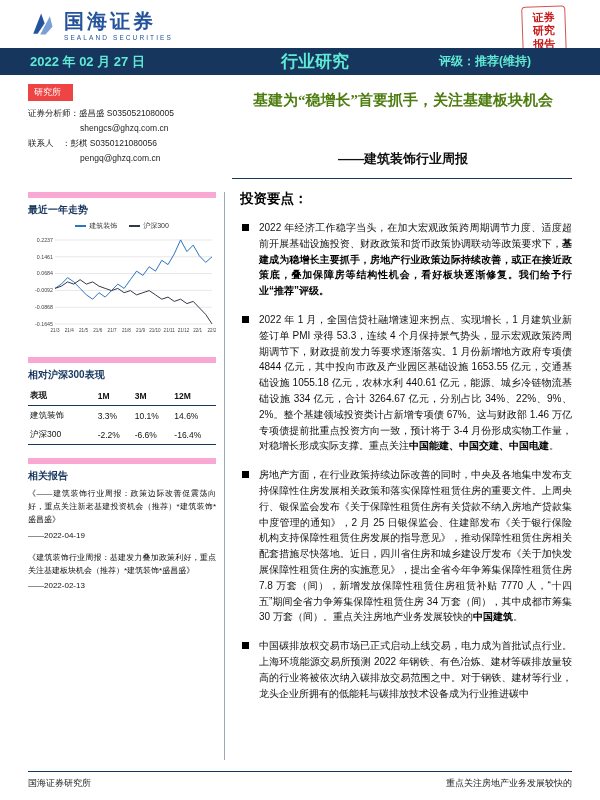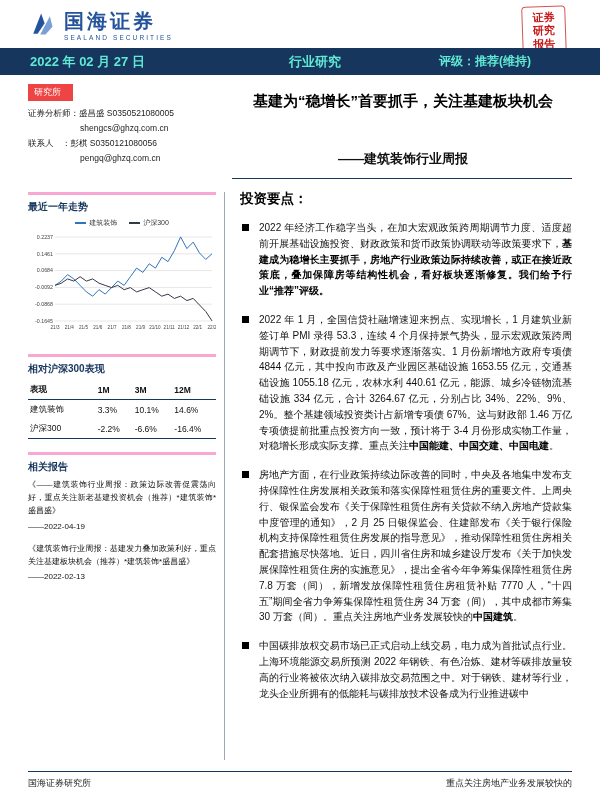--- a/index.html
+++ b/index.html
@@ -12,38 +12,38 @@
   .logo-text .en{font-size:6.5px;color:#25539b;letter-spacing:2.1px;margin-top:3px;}
   .stamp{position:absolute;top:6px;right:34px;width:42px;height:48px;color:#c00000;
          border:1.5px solid rgba(192,0,0,.75);border-radius:4px;display:flex;flex-direction:column;
          align-items:center;justify-content:center;font-size:11px;font-weight:bold;line-height:1.2;
          opacity:.9;transform:rotate(-2deg);}
 
   
   .topbar{position:absolute;top:48px;left:0;right:0;height:27px;background:#17365d;color:#5eead4;
           display:flex;align-items:center;padding:0 30px;box-sizing:border-box;font-weight:bold;}
   .topbar .date{font-size:13px;width:200px;}
-  .topbar .cat{font-size:13px;flex:1;text-align:center;}
+  .topbar .cat{font-size:17px;flex:1;text-align:center;}
   .topbar .rating{font-size:12px;width:170px;text-align:center;}
 
   
   .analysts{position:absolute;top:84px;left:28px;width:196px;font-size:8.5px;color:#222;}
   .dept-chip{display:inline-block;background:#ef4444;color:#fff;font-size:9px;padding:2px 12px 2px 6px;margin-bottom:5px;}
   .a-row{line-height:1.75;}
   .a-row.indent{padding-left:52px;}
 
   
   .title{position:absolute;top:88px;left:232px;width:342px;font-size:15px;font-weight:bold;
-         text-align:center;line-height:1.7;color:#000000;}
+         text-align:center;line-height:1.7;color:#4d7c0f;font-family:Liberation Serif, serif;}
   .subtitle{position:absolute;top:150px;left:232px;width:342px;font-size:13px;font-weight:bold;text-align:center;}
   .header-rule{position:absolute;top:178px;left:232px;right:28px;height:1px;background:#17365d;}
 
   
   .sidebar{position:absolute;top:192px;left:28px;width:188px;}
-  .side-section{border-top:3px solid #f9a8d4;padding-top:5px;margin-bottom:13px;}
+  .side-section{border-top:6px solid #f9a8d4;padding-top:5px;margin-bottom:13px;}
   .side-title{font-size:10px;font-weight:bold;color:#17365d;margin-bottom:4px;}
   .legend{display:flex;gap:12px;font-size:7px;justify-content:center;margin:2px 0 1px;color:#333;}
   .legend .key{display:flex;align-items:center;gap:3px;}
   .legend .swatch{width:11px;height:2px;display:inline-block;}
   .chart-svg{width:100%;height:112px;display:block;}
 
   table.perf{width:100%;border-collapse:collapse;font-size:8.5px;margin-top:2px;}
   table.perf th{font-weight:bold;border-bottom:1px solid #17365d;}
   table.perf th,table.perf td{text-align:left;padding:3.5px 2px;}
   table.perf th:first-child,table.perf td:first-child{width:36%;}

